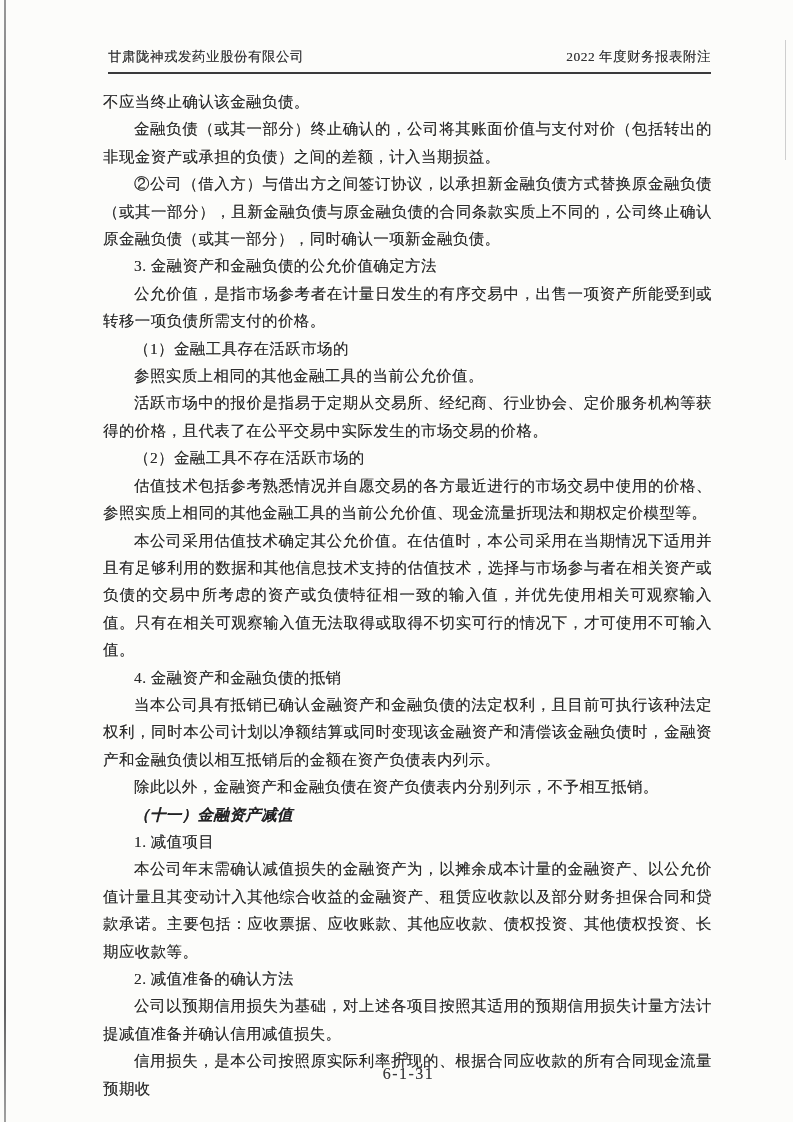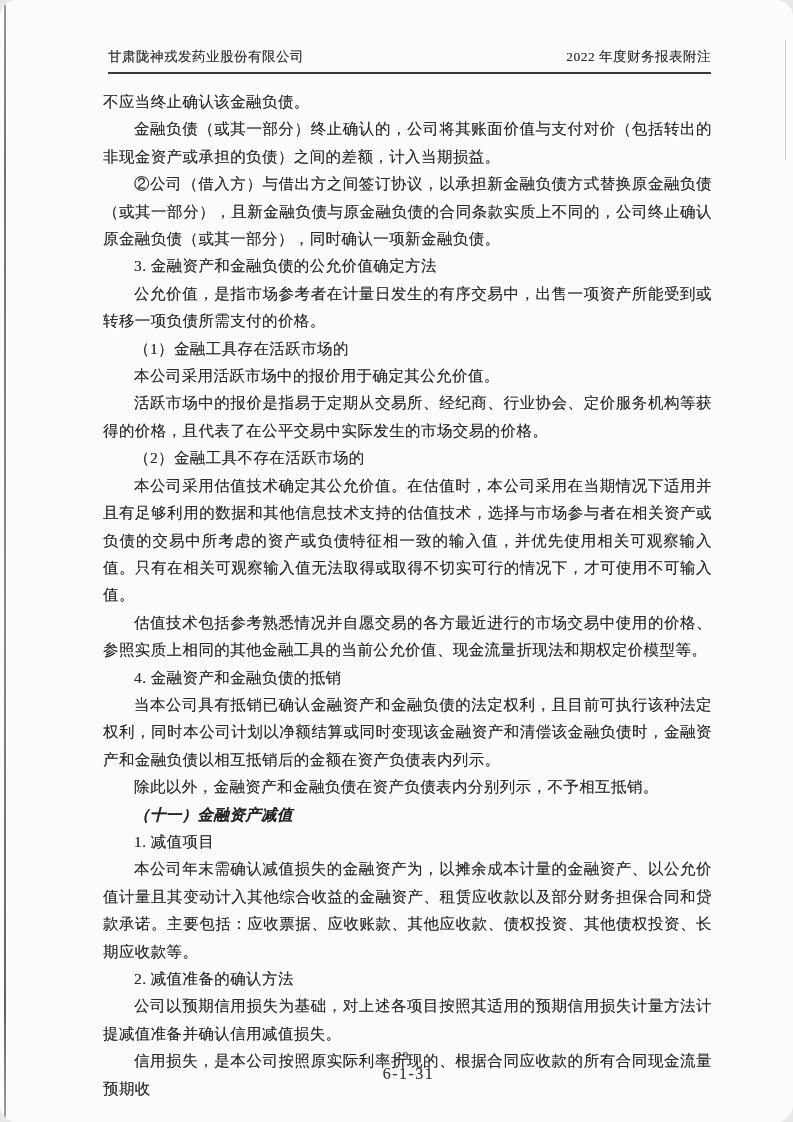--- a/index.html
+++ b/index.html
@@ -9,21 +9,20 @@
   }
   .page {
     position: relative;
     width: 793px;
     height: 1122px;
     margin: 0 auto;
     background: #fcfcfa;
     overflow: hidden;
     font-family: "Liberation Serif", "DejaVu Serif", serif;
     color: #2a2a2a;
-    border-radius: 17px;
   }
   
   .scan-edge-left {
     position: absolute;
     left: 4px; top: 0; bottom: 0;
     width: 2px;
     background: linear-gradient(180deg,
       rgba(70,70,72,.55) 0%, rgba(80,80,84,.8) 15%,
       rgba(90,90,94,.7) 55%, rgba(70,70,72,.85) 90%, rgba(70,70,72,.5) 100%);
   }
@@ -102,25 +101,25 @@
   </div>
 
   <div class="content">
     <div>
         <p class="para continuation">不应当终止确认该金融负债。</p>
         <p class="para indent">金融负债（或其一部分）终止确认的，公司将其账面价值与支付对价（包括转出的非现金资产或承担的负债）之间的差额，计入当期损益。</p>
         <p class="para indent">②公司（借入方）与借出方之间签订协议，以承担新金融负债方式替换原金融负债（或其一部分），且新金融负债与原金融负债的合同条款实质上不同的，公司终止确认原金融负债（或其一部分），同时确认一项新金融负债。</p>
         <p class="para indent">3. 金融资产和金融负债的公允价值确定方法</p>
         <p class="para indent">公允价值，是指市场参考者在计量日发生的有序交易中，出售一项资产所能受到或转移一项负债所需支付的价格。</p>
         <p class="para indent">（1）金融工具存在活跃市场的</p>
-        <p class="para indent">本公司采用活跃市场中的报价用于确定其公允价值。</p>
+        <p class="para indent">参照实质上相同的其他金融工具的当前公允价值。</p>
         <p class="para indent">活跃市场中的报价是指易于定期从交易所、经纪商、行业协会、定价服务机构等获得的价格，且代表了在公平交易中实际发生的市场交易的价格。</p>
         <p class="para indent">（2）金融工具不存在活跃市场的</p>
+        <p class="para indent">估值技术包括参考熟悉情况并自愿交易的各方最近进行的市场交易中使用的价格、参照实质上相同的其他金融工具的当前公允价值、现金流量折现法和期权定价模型等。</p>
         <p class="para indent">本公司采用估值技术确定其公允价值。在估值时，本公司采用在当期情况下适用并且有足够利用的数据和其他信息技术支持的估值技术，选择与市场参与者在相关资产或负债的交易中所考虑的资产或负债特征相一致的输入值，并优先使用相关可观察输入值。只有在相关可观察输入值无法取得或取得不切实可行的情况下，才可使用不可输入值。</p>
-        <p class="para indent">估值技术包括参考熟悉情况并自愿交易的各方最近进行的市场交易中使用的价格、参照实质上相同的其他金融工具的当前公允价值、现金流量折现法和期权定价模型等。</p>
         <p class="para indent">4. 金融资产和金融负债的抵销</p>
         <p class="para indent">当本公司具有抵销已确认金融资产和金融负债的法定权利，且目前可执行该种法定权利，同时本公司计划以净额结算或同时变现该金融资产和清偿该金融负债时，金融资产和金融负债以相互抵销后的金额在资产负债表内列示。</p>
         <p class="para indent">除此以外，金融资产和金融负债在资产负债表内分别列示，不予相互抵销。</p>
         <p class="para section-heading">（十一）金融资产减值</p>
         <p class="para indent">1. 减值项目</p>
         <p class="para indent">本公司年末需确认减值损失的金融资产为，以摊余成本计量的金融资产、以公允价值计量且其变动计入其他综合收益的金融资产、租赁应收款以及部分财务担保合同和贷款承诺。主要包括：应收票据、应收账款、其他应收款、债权投资、其他债权投资、长期应收款等。</p>
         <p class="para indent">2. 减值准备的确认方法</p>
         <p class="para indent">公司以预期信用损失为基础，对上述各项目按照其适用的预期信用损失计量方法计提减值准备并确认信用减值损失。</p>
         <p class="para indent">信用损失，是本公司按照原实际利率折现的、根据合同应收款的所有合同现金流量预期收</p>
       </div>

